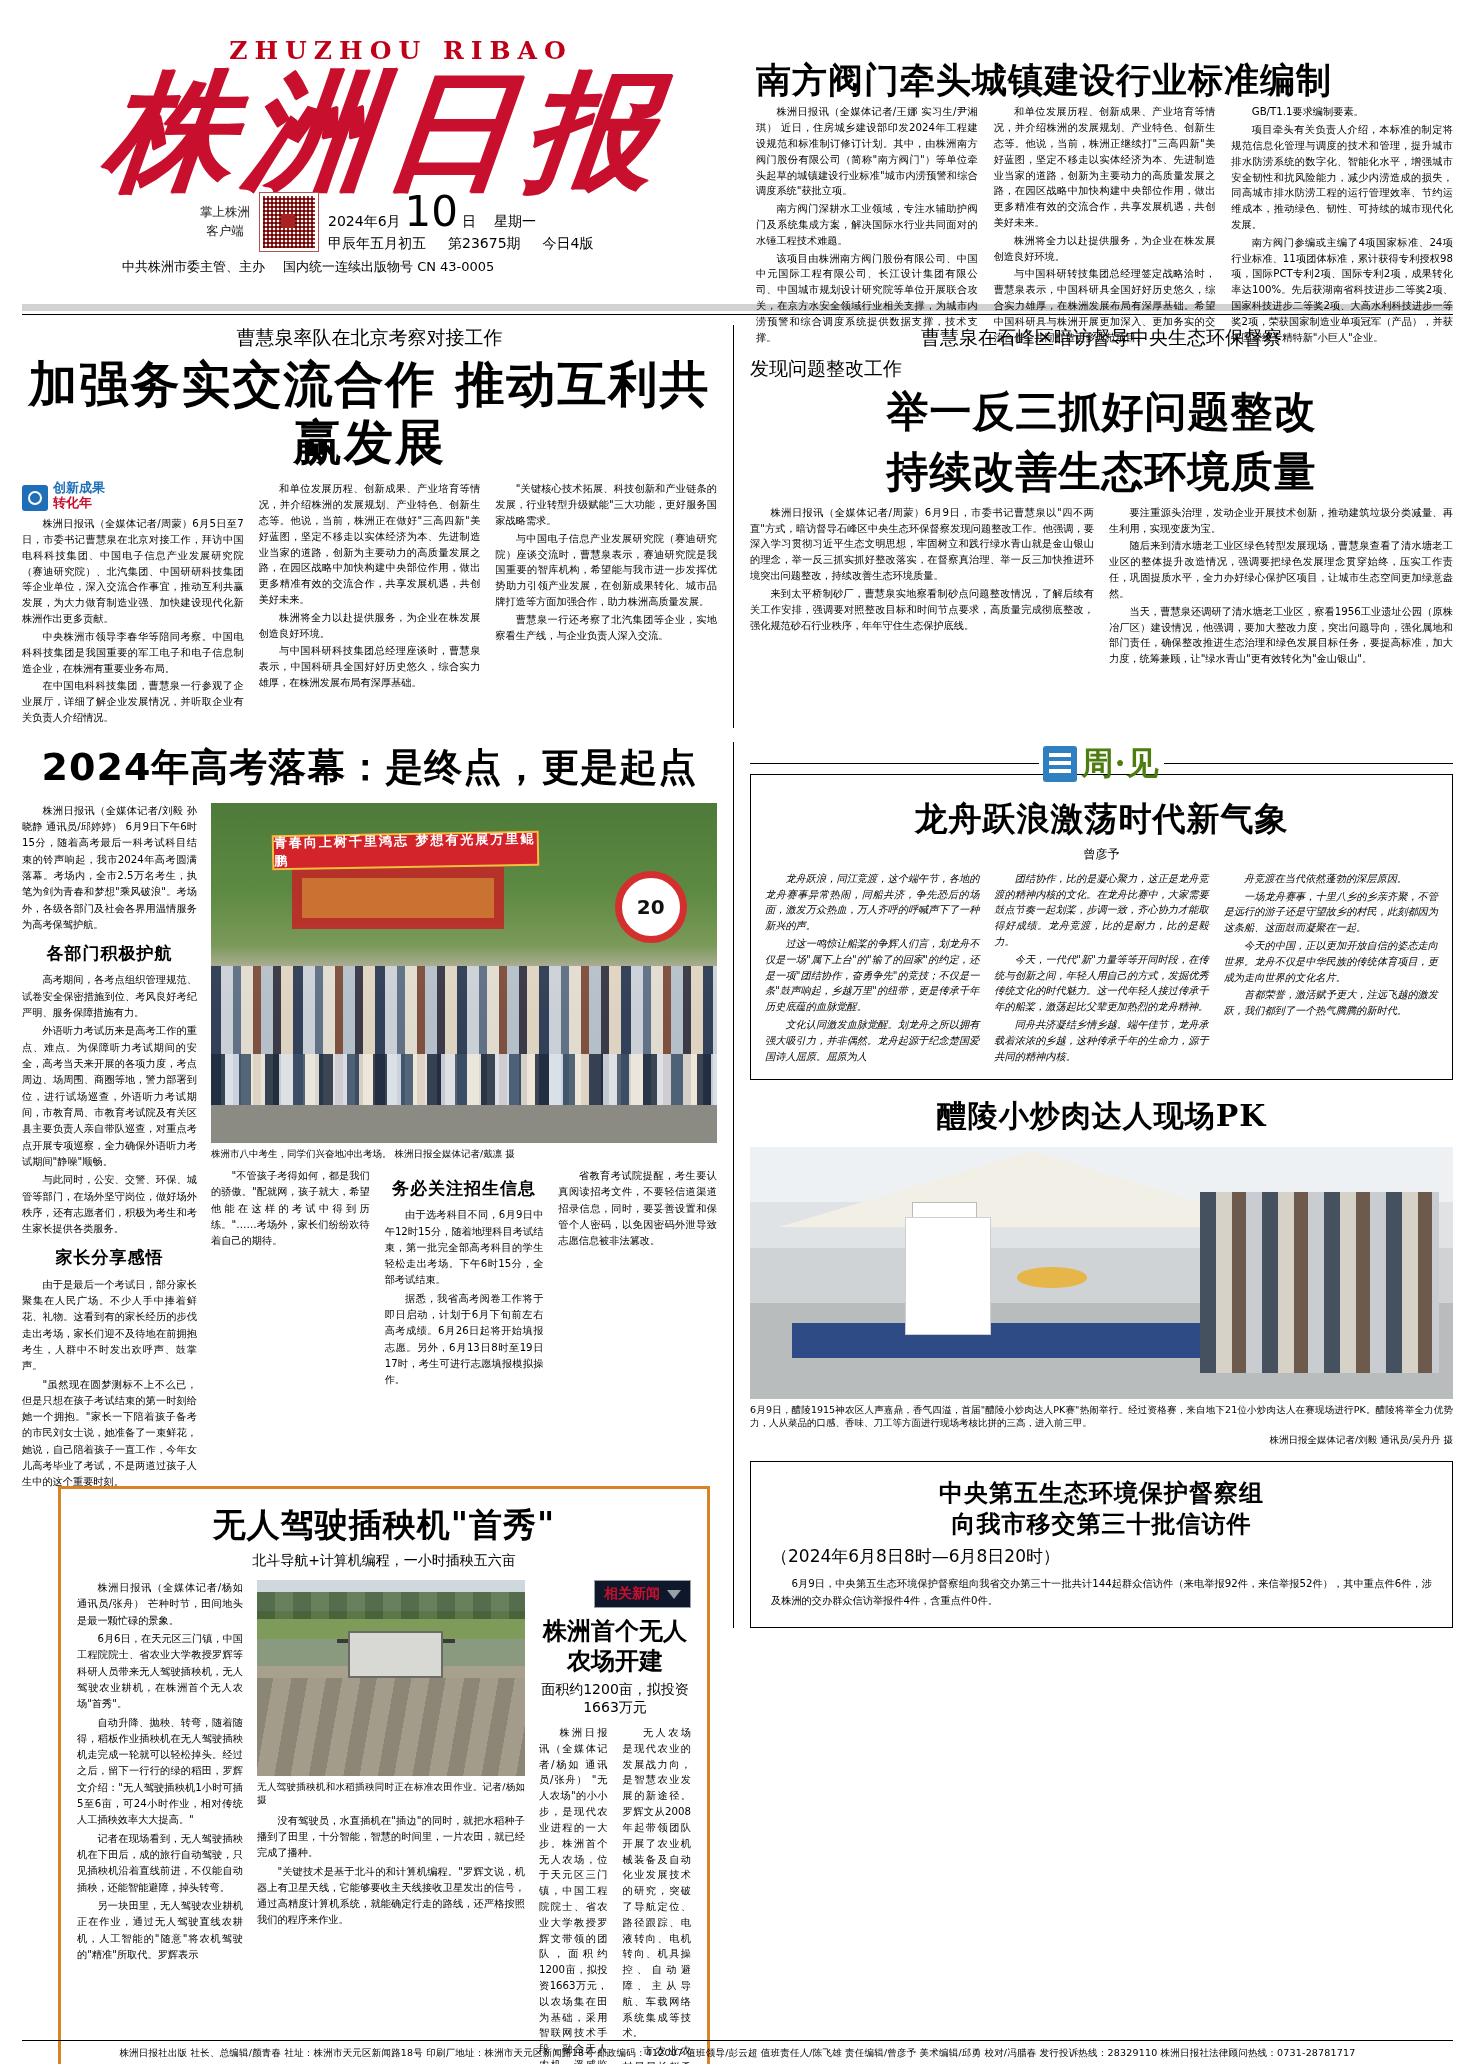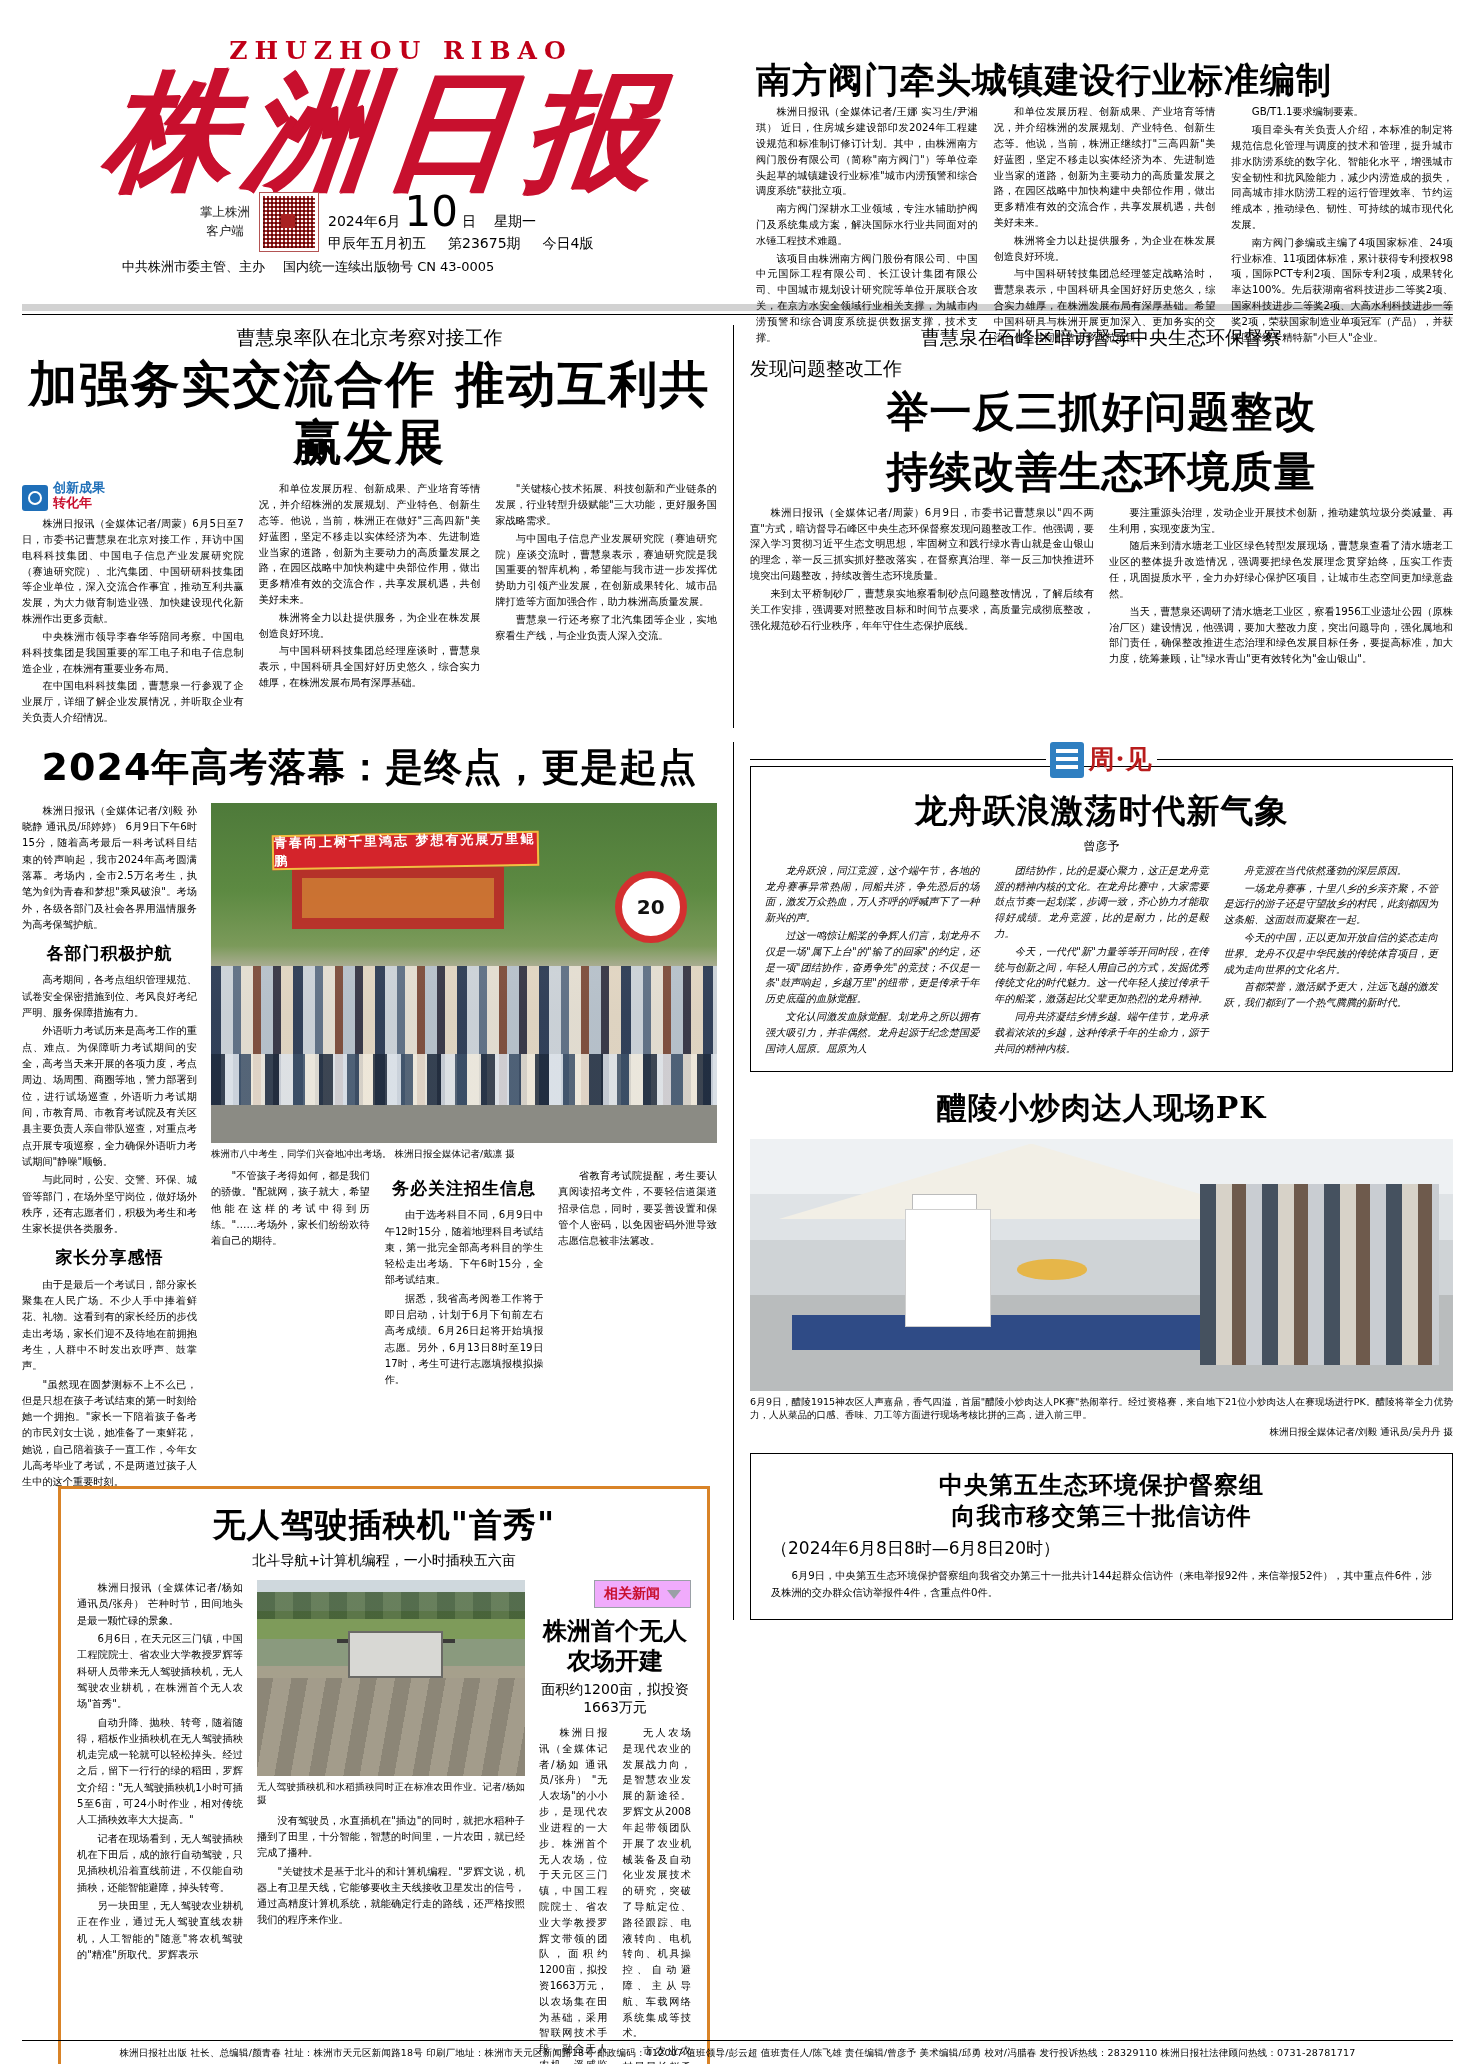--- a/index.html
+++ b/index.html
@@ -126,25 +126,25 @@
 
   
   .box-orange{border:3px solid #d98327;padding:14px 16px;box-sizing:border-box;}
   .box-black{border:1.5px solid #000;padding:12px 14px;box-sizing:border-box;}
   .box-title{font-size:33px;font-weight:700;text-align:center;letter-spacing:1px;
              font-family:"DejaVu Serif","Liberation Serif",serif;}
   .box-sub{font-size:14px;text-align:center;margin-top:4px;}
   .zhoujian-badge{display:flex;align-items:center;justify-content:center;gap:4px;margin-bottom:-12px;position:relative;z-index:3;}
   .zj-ico{width:34px;height:36px;background:#2f7fc1;border-radius:3px;position:relative;}
   .zj-ico:after{content:"";position:absolute;left:6px;top:7px;width:22px;height:4px;background:#fff;box-shadow:0 8px 0 #fff,0 16px 0 #fff;}
-  .zj-txt{color:#b91c1c;font-size:26px;font-weight:700;letter-spacing:1px;font-family:"DejaVu Serif","Liberation Serif",serif;}
+  .zj-txt{color:#4d7c0f;font-size:32px;font-weight:700;letter-spacing:1px;font-family:"DejaVu Serif","Liberation Serif",serif;}
   .zj-line{flex:1;height:1px;background:#000;}
 
   .rel-tag{display:inline-flex;align-items:center;gap:7px;border:1.5px solid #9aa0a6;
-           padding:4px 9px;font-size:14px;color:#c8102e;font-weight:700;background:#f0abfc;}
+           padding:4px 9px;font-size:14px;color:#c8102e;font-weight:700;background:#0f172a;}
   .rel-tri{width:0;height:0;border-left:7px solid transparent;border-right:7px solid transparent;
            border-top:9px solid #9aa0a6;}
   .hdr2{font-size:24px;font-weight:700;text-align:center;line-height:1.3;letter-spacing:1px;}
   .hdr2s{font-size:17px;text-align:left;margin-top:5px;}
 
   .footer-rule{height:1px;background:#000;margin:8px 22px 0 22px;}
   .footer{font-size:9.5px;text-align:center;padding:6px 22px 0 22px;letter-spacing:.2px;white-space:nowrap;}
 
   .author{font-size:12px;text-align:center;margin:4px 0 8px 0;}
   .sm{font-size:10.2px;line-height:1.6;text-align:justify;}

